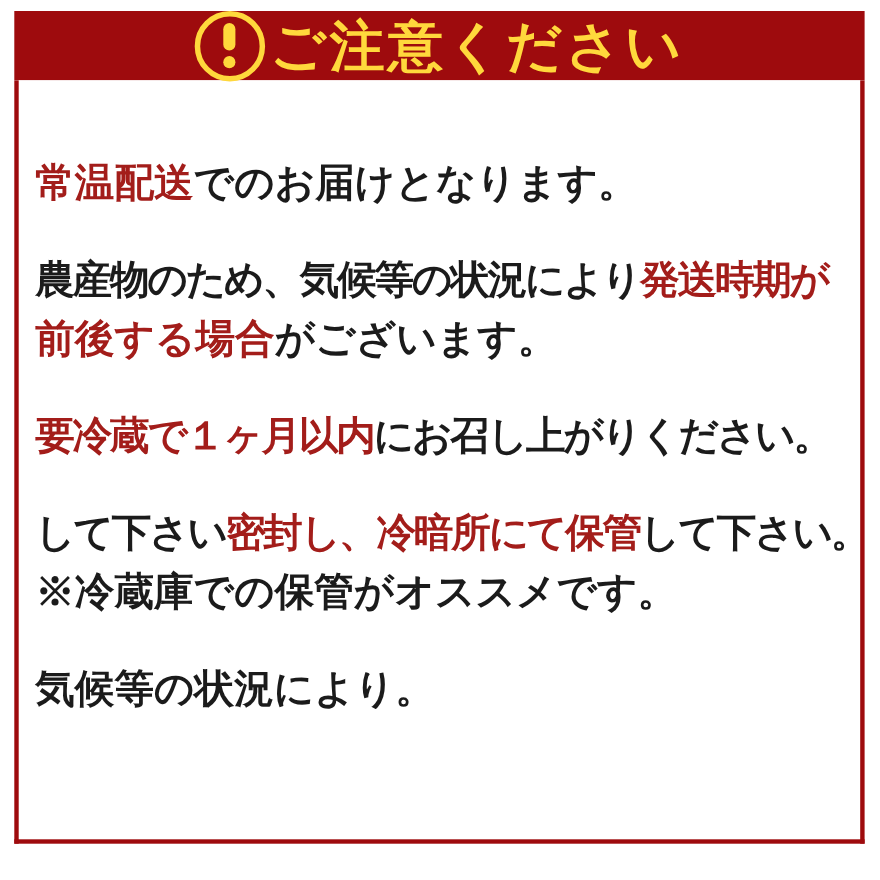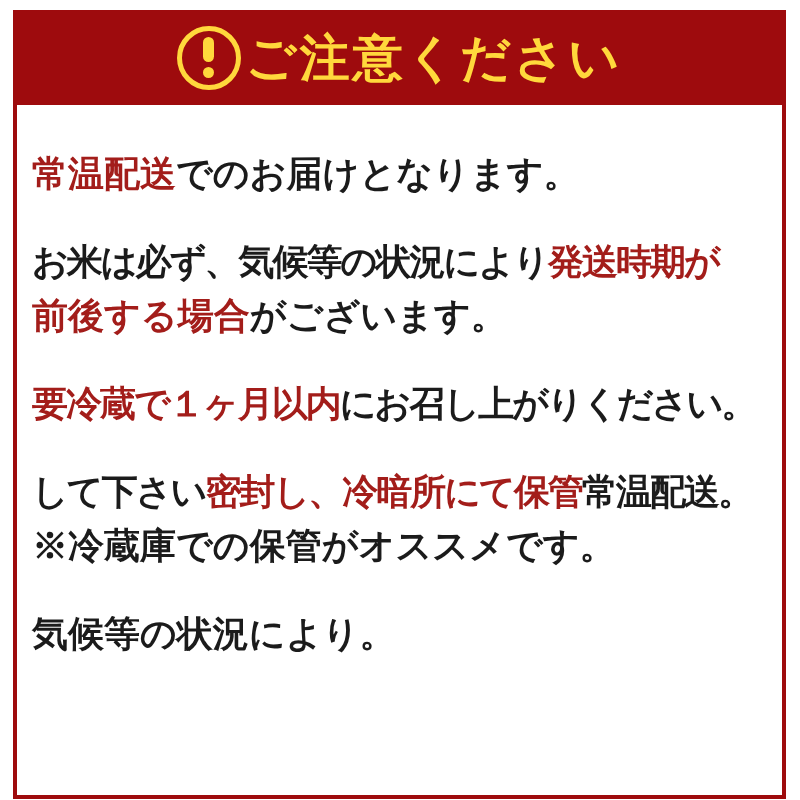--- a/index.html
+++ b/index.html
@@ -12,21 +12,21 @@
     overflow: hidden;
   }
   .card {
     position: absolute;
     left: 13px;
     top: 10px;
     width: 773px;
     height: 773px;
   }
   .banner {
-    height: 95px;
+    height: 63px;
     background: #9e0b0d;
     display: flex;
     align-items: center;
     justify-content: center;
     gap: 5px;
   }
   .icon-circle {
     width: 54px;
     height: 54px;
     border: 5px solid #ffd83c;
@@ -57,21 +57,21 @@
     letter-spacing: 3px;
     line-height: 1;
     white-space: nowrap;
   }
   .body-box {
     box-sizing: border-box;
     height: 694px;
     background: #ffffff;
     border: 4px solid #9e0b0d;
     border-top: none;
-    padding: 42px 8px 0 15px;
+    padding: 66px 8px 0 15px;
     overflow: hidden;
   }
   .para {
     margin: 0 0 34px 0;
   }
   .line {
     font-size: 36px;
     font-weight: bold;
     line-height: 54px;
     color: #1b1b1b;
@@ -100,36 +100,36 @@
   <div class="body-box">
 
     <div class="para">
       <div class="line">
         <span class="red">常温配送</span><span>でのお届けとなります。</span>
       </div>
     </div>
 
     <div class="para">
       <div class="line tight">
-        <span>お米は必ず、気候等の状況により</span><span class="red">発送時期が</span>
+        <span>農産物のため、気候等の状況により</span><span class="red">発送時期が</span>
       </div>
       <div class="line">
         <span class="red">前後する場合</span><span>がございます。</span>
       </div>
     </div>
 
     <div class="para">
       <div class="line tight">
         <span class="red">要冷蔵で１ヶ月以内</span><span>にお召し上がりください。</span>
       </div>
     </div>
 
     <div class="para">
       <div class="line tight">
-        <span>して下さい</span><span class="red">密封し、冷暗所にて保管</span><span>常温配送。</span>
+        <span>して下さい</span><span class="red">密封し、冷暗所にて保管</span><span>して下さい。</span>
       </div>
       <div class="line">
         <span>※冷蔵庫での保管がオススメです。</span>
       </div>
     </div>
 
     <div class="para">
       <div class="line">
         <span>気候等の状況により。</span>
       </div>

